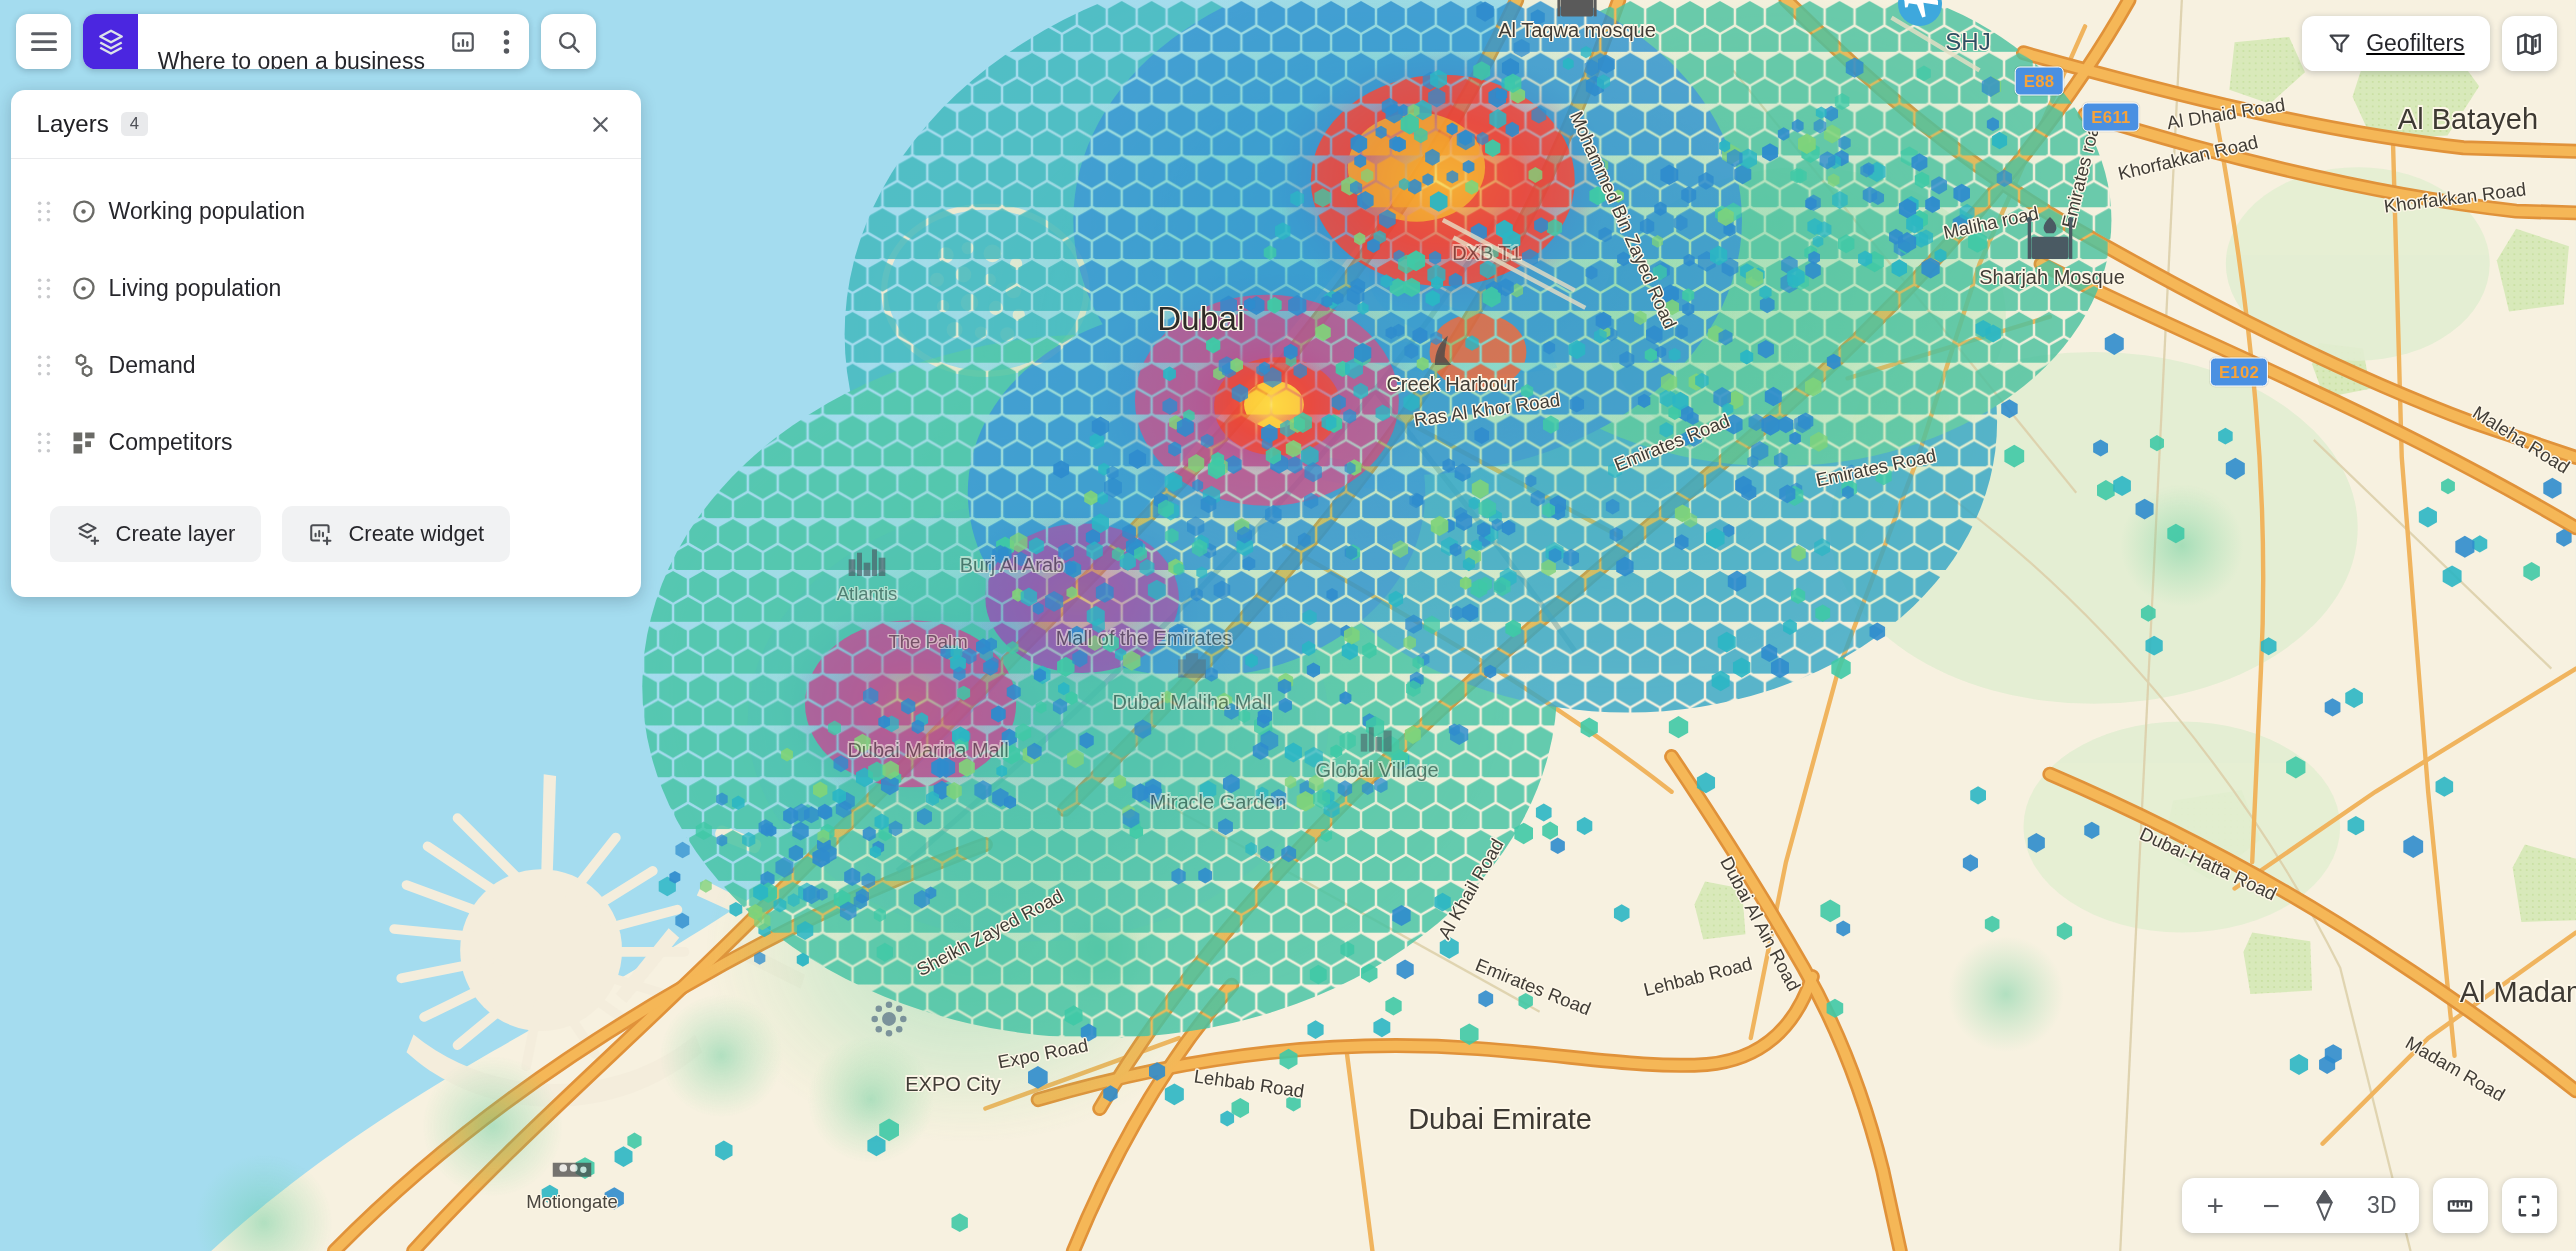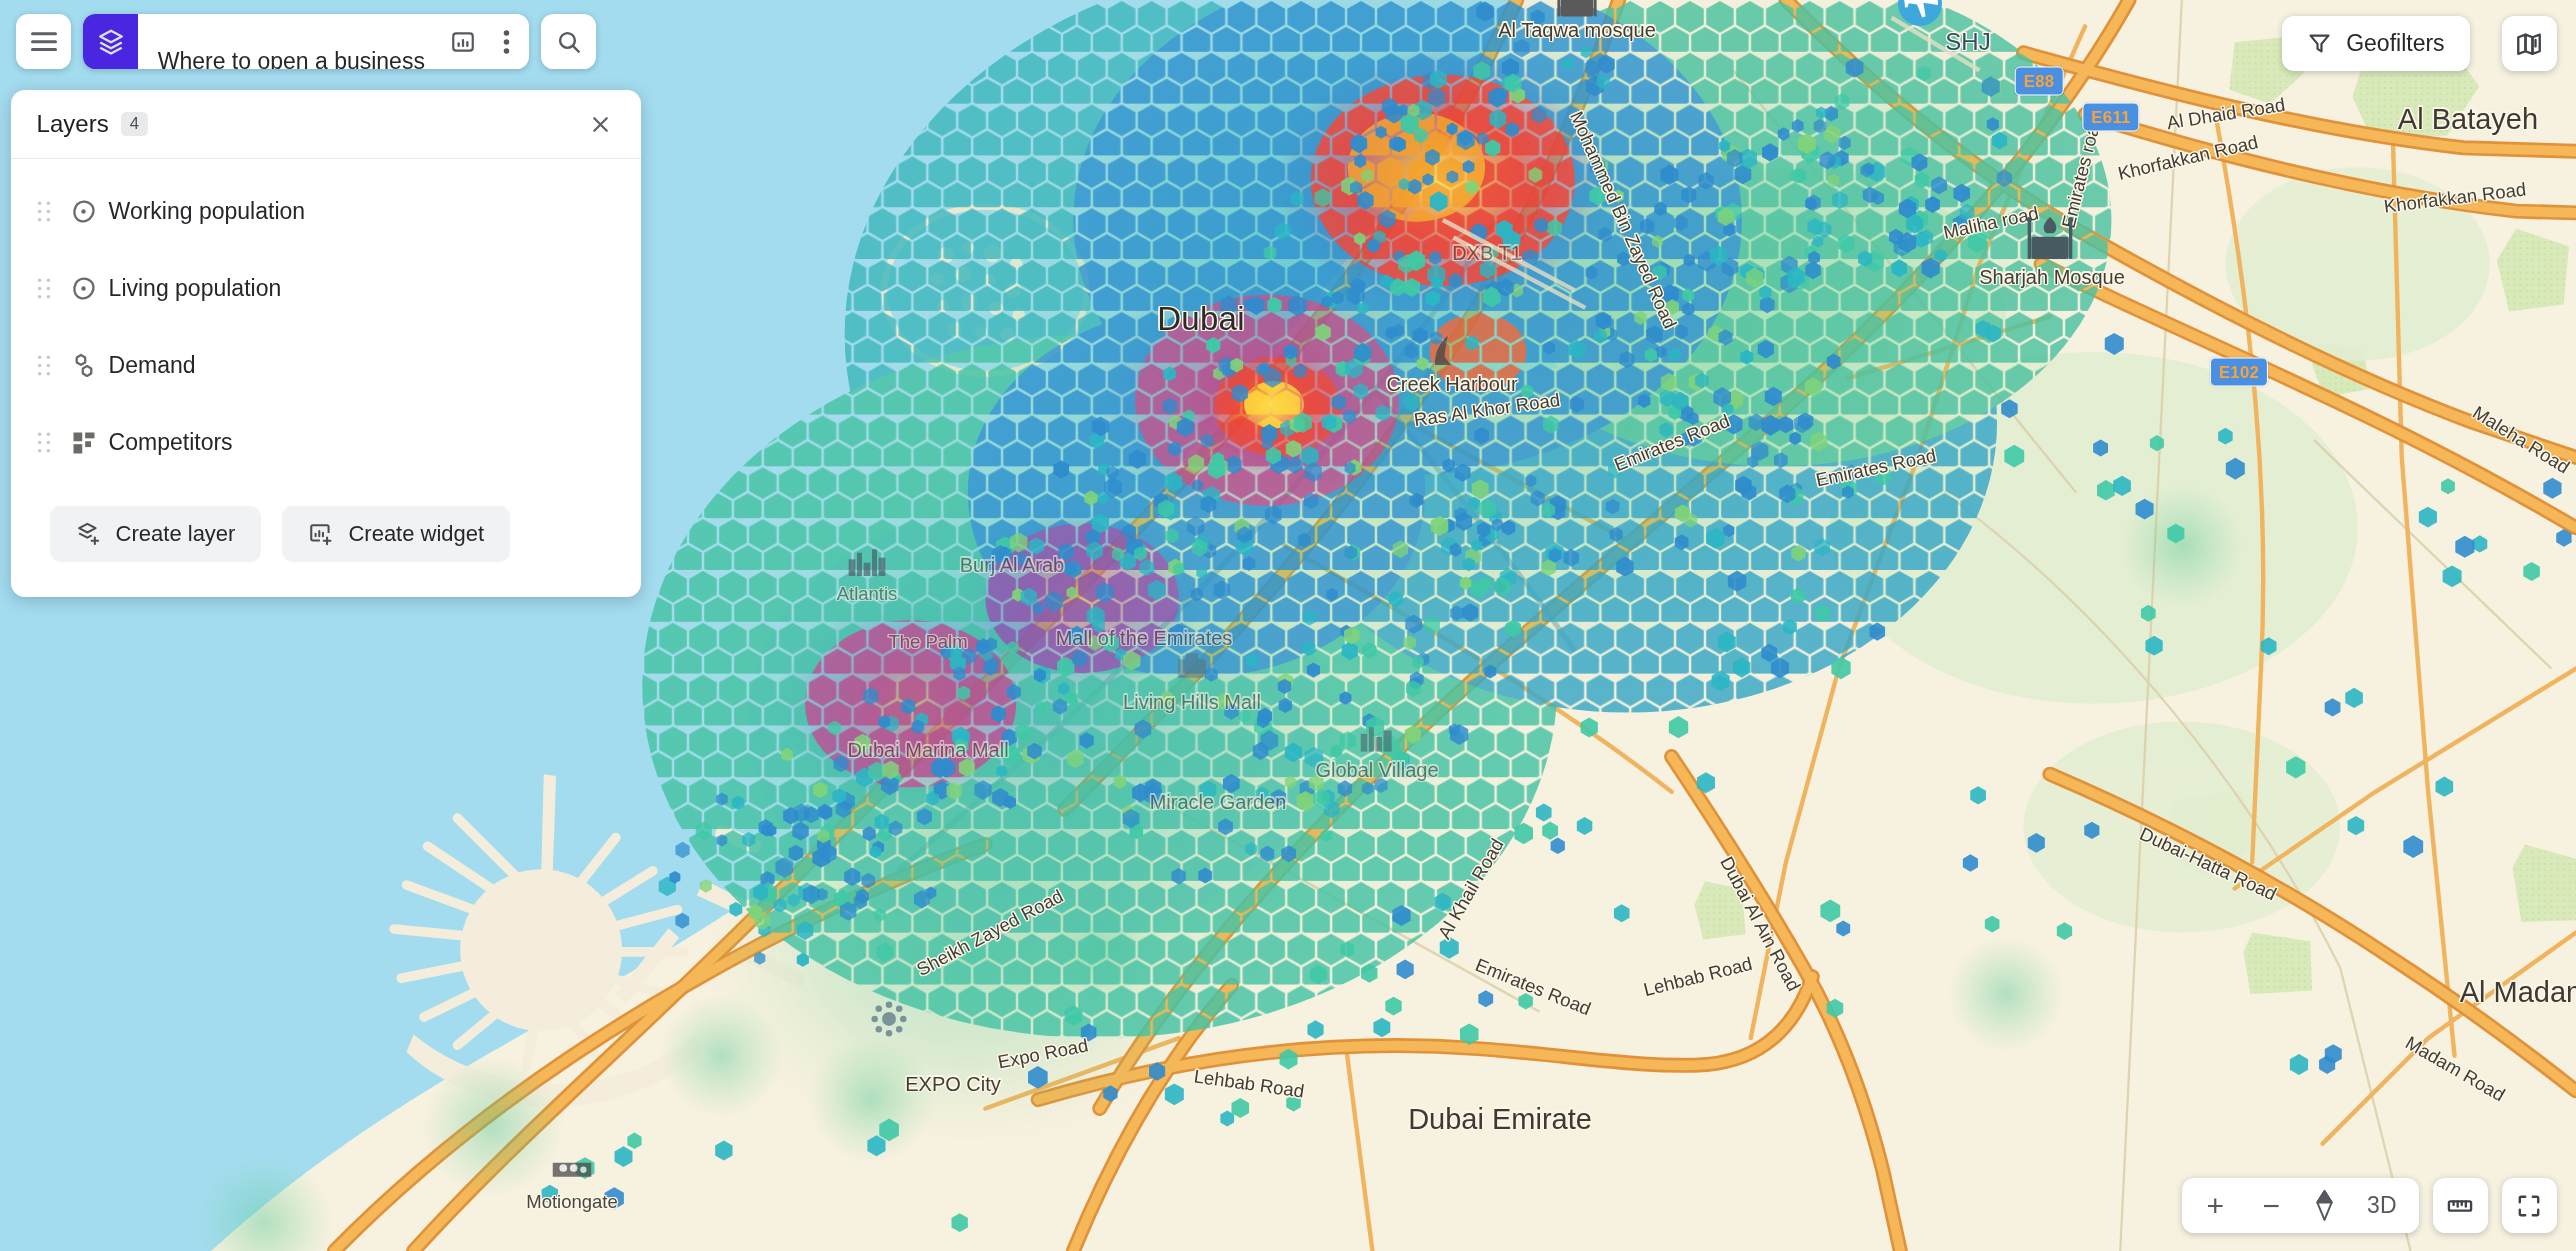--- a/index.html
+++ b/index.html
@@ -100,21 +100,21 @@
   #layers-actions { display:flex; gap: 21px; padding: 17.6px 39px 35px 39px; }
   .ghost-btn {
     display:flex; align-items:center; gap: 14px;
     background:#f1f2f3; border:none; border-radius: 10.6px;
     height: 56px; padding: 0 26px; cursor:pointer;
     font-size: 22px; color:#26262b; font-family:"Liberation Sans", sans-serif;
   }
 
   
   #geofilters-row {
-    position:absolute; right: 19.4px; top: 16px; display:flex; gap: 32px; z-index: 40;
+    position:absolute; right: 19.4px; top: 16px; display:flex; gap: 12px; z-index: 40; text-decoration: underline;
   }
   #geofilters-btn {
     display:flex; align-items:center; gap: 14px; height: 55px; padding: 0 25px;
     background:#fff; border-radius: 12.3px; box-shadow: 0 1.8px 6.2px rgba(20,30,50,.22);
     font-size: 23px; color:#26262b; cursor:pointer;
   }
 
   #map-controls {
     position:absolute; right: 19.4px; bottom: 17.6px; display:flex; gap: 14px; align-items:center; z-index:40;
   }
@@ -1122,21 +1122,21 @@
       <div class="map-label lbl-region" style="left: 1500px; top: 1119px;">Dubai Emirate</div>
       <div class="map-label lbl-region" style="left: 2468px; top: 119px;">Al Batayeh</div>
       <div class="map-label lbl-region" style="left: 2525px; top: 992px;">Al Madam</div>
       <div class="map-label lbl-poi" style="left: 1452px; top: 384px;">Creek Harbour</div>
       <div class="map-label lbl-poi" style="left: 1577px; top: 30px;">Al Taqwa mosque</div>
       <div class="map-label lbl-poi" style="left: 2052px; top: 277px;">Sharjah Mosque</div>
       <div class="map-label lbl-poi lbl-faded" style="left: 1012px; top: 565px;">Burj Al Arab</div>
       <div class="map-label lbl-poi-sm lbl-faded" style="left: 867px; top: 594px;">Atlantis</div>
       <div class="map-label lbl-poi-sm lbl-faded" style="left: 928px; top: 642px;">The Palm</div>
       <div class="map-label lbl-poi lbl-faded" style="left: 1144px; top: 638px;">Mall of the Emirates</div>
-      <div class="map-label lbl-poi lbl-faded" style="left: 1192px; top: 702px;">Living Hills Mall</div>
+      <div class="map-label lbl-poi lbl-faded" style="left: 1192px; top: 702px;">Dubai Maliha Mall</div>
       <div class="map-label lbl-poi lbl-faded" style="left: 928px; top: 750px;">Dubai Marina Mall</div>
       <div class="map-label lbl-poi lbl-faded" style="left: 1377px; top: 770px;">Global Village</div>
       <div class="map-label lbl-poi lbl-faded" style="left: 1218px; top: 802px;">Miracle Garden</div>
       <div class="map-label lbl-poi" style="left: 953px; top: 1084px;">EXPO City</div>
       <div class="map-label lbl-poi-sm" style="left: 572px; top: 1202px;">Motiongate</div>
       <div class="map-label lbl-poi lbl-faded" style="left: 1487px; top: 253px;">DXB T1</div>
       <div class="map-label lbl-airport" style="left: 1920px; top: 42px; margin-left: 48px;">SHJ</div>
     </div>
   <div id="road-labels">
       <div class="map-label lbl-road" style="left: 2226px; top: 114px; transform: translate(-50%, -50%) rotate(-9deg);">Al Dhaid Road</div>

